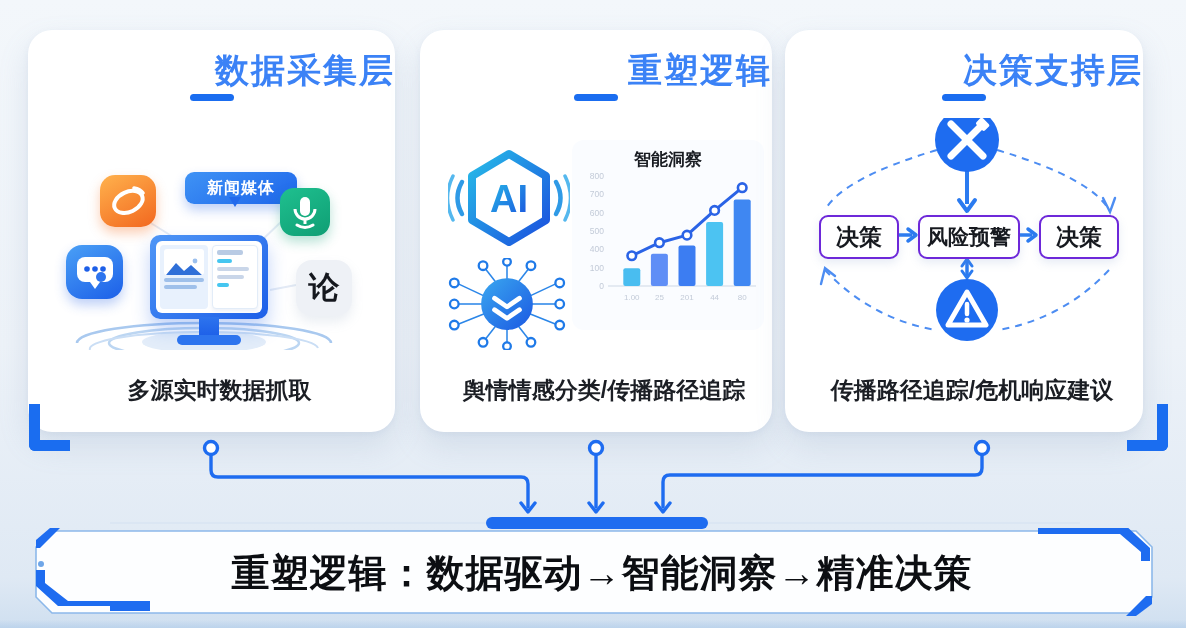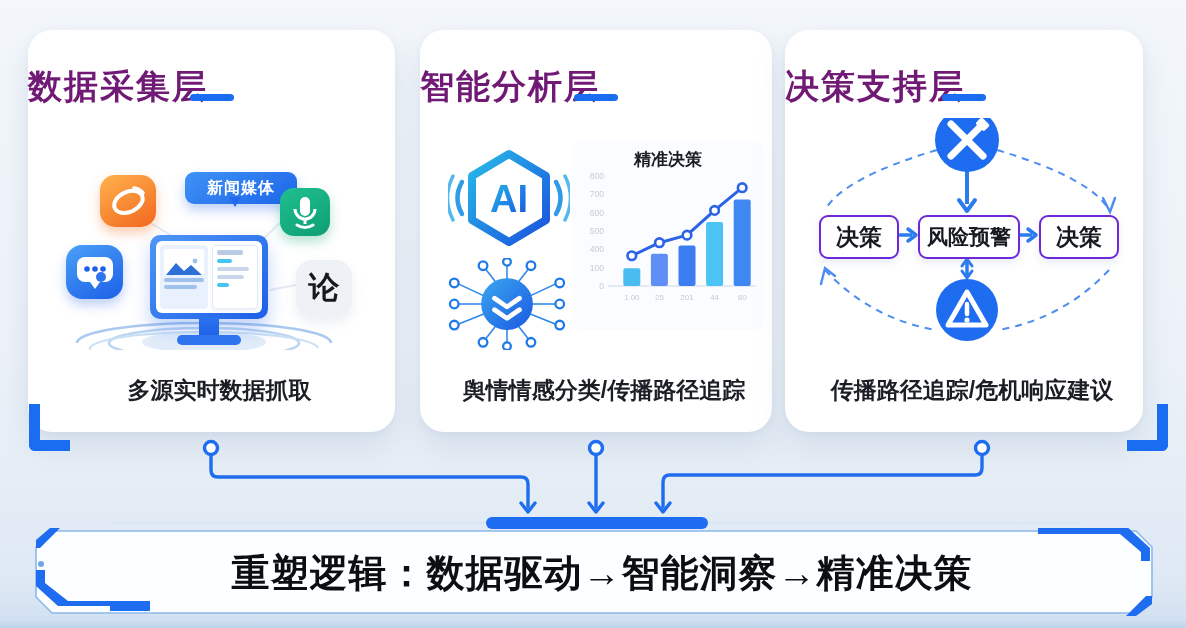--- a/index.html
+++ b/index.html
@@ -13,22 +13,22 @@
 
   
   .card{
     position:absolute;top:30px;height:402px;background:#ffffff;border-radius:24px;
     box-shadow:0 14px 30px rgba(116,142,180,.18), 0 2px 6px rgba(116,142,180,.08);
   }
   .card1{left:28px;width:367px;}
   .card2{left:420px;width:352px;}
   .card3{left:785px;width:358px;}
   .card-title{
-    position:absolute;top:18px;left:0;right:0;text-align:left;
-    font-size:34px;font-weight:800;color:#701a75;letter-spacing:2px;margin-top:16px;
+    position:absolute;top:18px;left:0;right:0;text-align:right;
+    font-size:34px;font-weight:800;color:#3b82f6;letter-spacing:2px;
   }
   .title-underline{
     position:absolute;top:64px;left:50%;transform:translateX(-50%);
     width:44px;height:7px;border-radius:4px;background:#1a6df0;
   }
   .card-caption{
     position:absolute;bottom:26px;left:0;right:0;text-align:center;
     font-size:23px;font-weight:600;color:#1b1e24;padding-left:16px;
   }
 
@@ -169,21 +169,21 @@
       </div>
       <div class="monitor-stand"></div>
       <div class="monitor-base"></div>
       <div class="p1-dot"></div>
     </div>
 
     <div class="card-caption">多源实时数据抓取</div>
   </div>
 
   <div class="card card2">
-    <div class="card-title">智能分析层</div>
+    <div class="card-title">重塑逻辑</div>
     <div class="title-underline"></div>
 
     <div class="ai-wrap">
       <svg width="122" height="122" viewBox="0 0 122 122">
         <defs>
           <linearGradient id="hexg" x1="0" y1="0" x2="1" y2="1">
             <stop offset="0" stop-color="#27bce8"></stop>
               <stop offset="1" stop-color="#1b50de"></stop>
           </linearGradient>
         </defs>
@@ -232,21 +232,21 @@
             <circle cx="90" cy="8" r="4.5"></circle>
           <circle cx="40" cy="88" r="4.5"></circle>
             <circle cx="90" cy="88" r="4.5"></circle>
           <circle cx="65" cy="4" r="4"></circle>
             <circle cx="65" cy="92" r="4"></circle>
         </g>
       </svg>
     </div>
 
     <div class="chart-box">
-      <div class="chart-title">精准决策</div>
+      <div class="chart-title">智能洞察</div>
       <svg id="sent-chart" width="192" height="162" viewBox="0 0 192 162" style="position:absolute;top:28px;left:0">
           <text x="32" y="11" text-anchor="end" font-size="8.5" fill="#c3cbd8">800</text>
           <text x="32" y="29.333333333333332" text-anchor="end" font-size="8.5" fill="#c3cbd8">700</text>
           <text x="32" y="47.666666666666664" text-anchor="end" font-size="8.5" fill="#c3cbd8">600</text>
           <text x="32" y="66" text-anchor="end" font-size="8.5" fill="#c3cbd8">500</text>
           <text x="32" y="84.33333333333333" text-anchor="end" font-size="8.5" fill="#c3cbd8">400</text>
           <text x="32" y="102.66666666666667" text-anchor="end" font-size="8.5" fill="#c3cbd8">100</text>
           <text x="32" y="121" text-anchor="end" font-size="8.5" fill="#c3cbd8">0</text>
           <line x1="36" y1="118" x2="184" y2="118" stroke="#dde4ee" stroke-width="1.5"></line>
           <rect x="51.3" y="100.125" width="17" height="17.875" rx="2" fill="#49bdf0"></rect>

